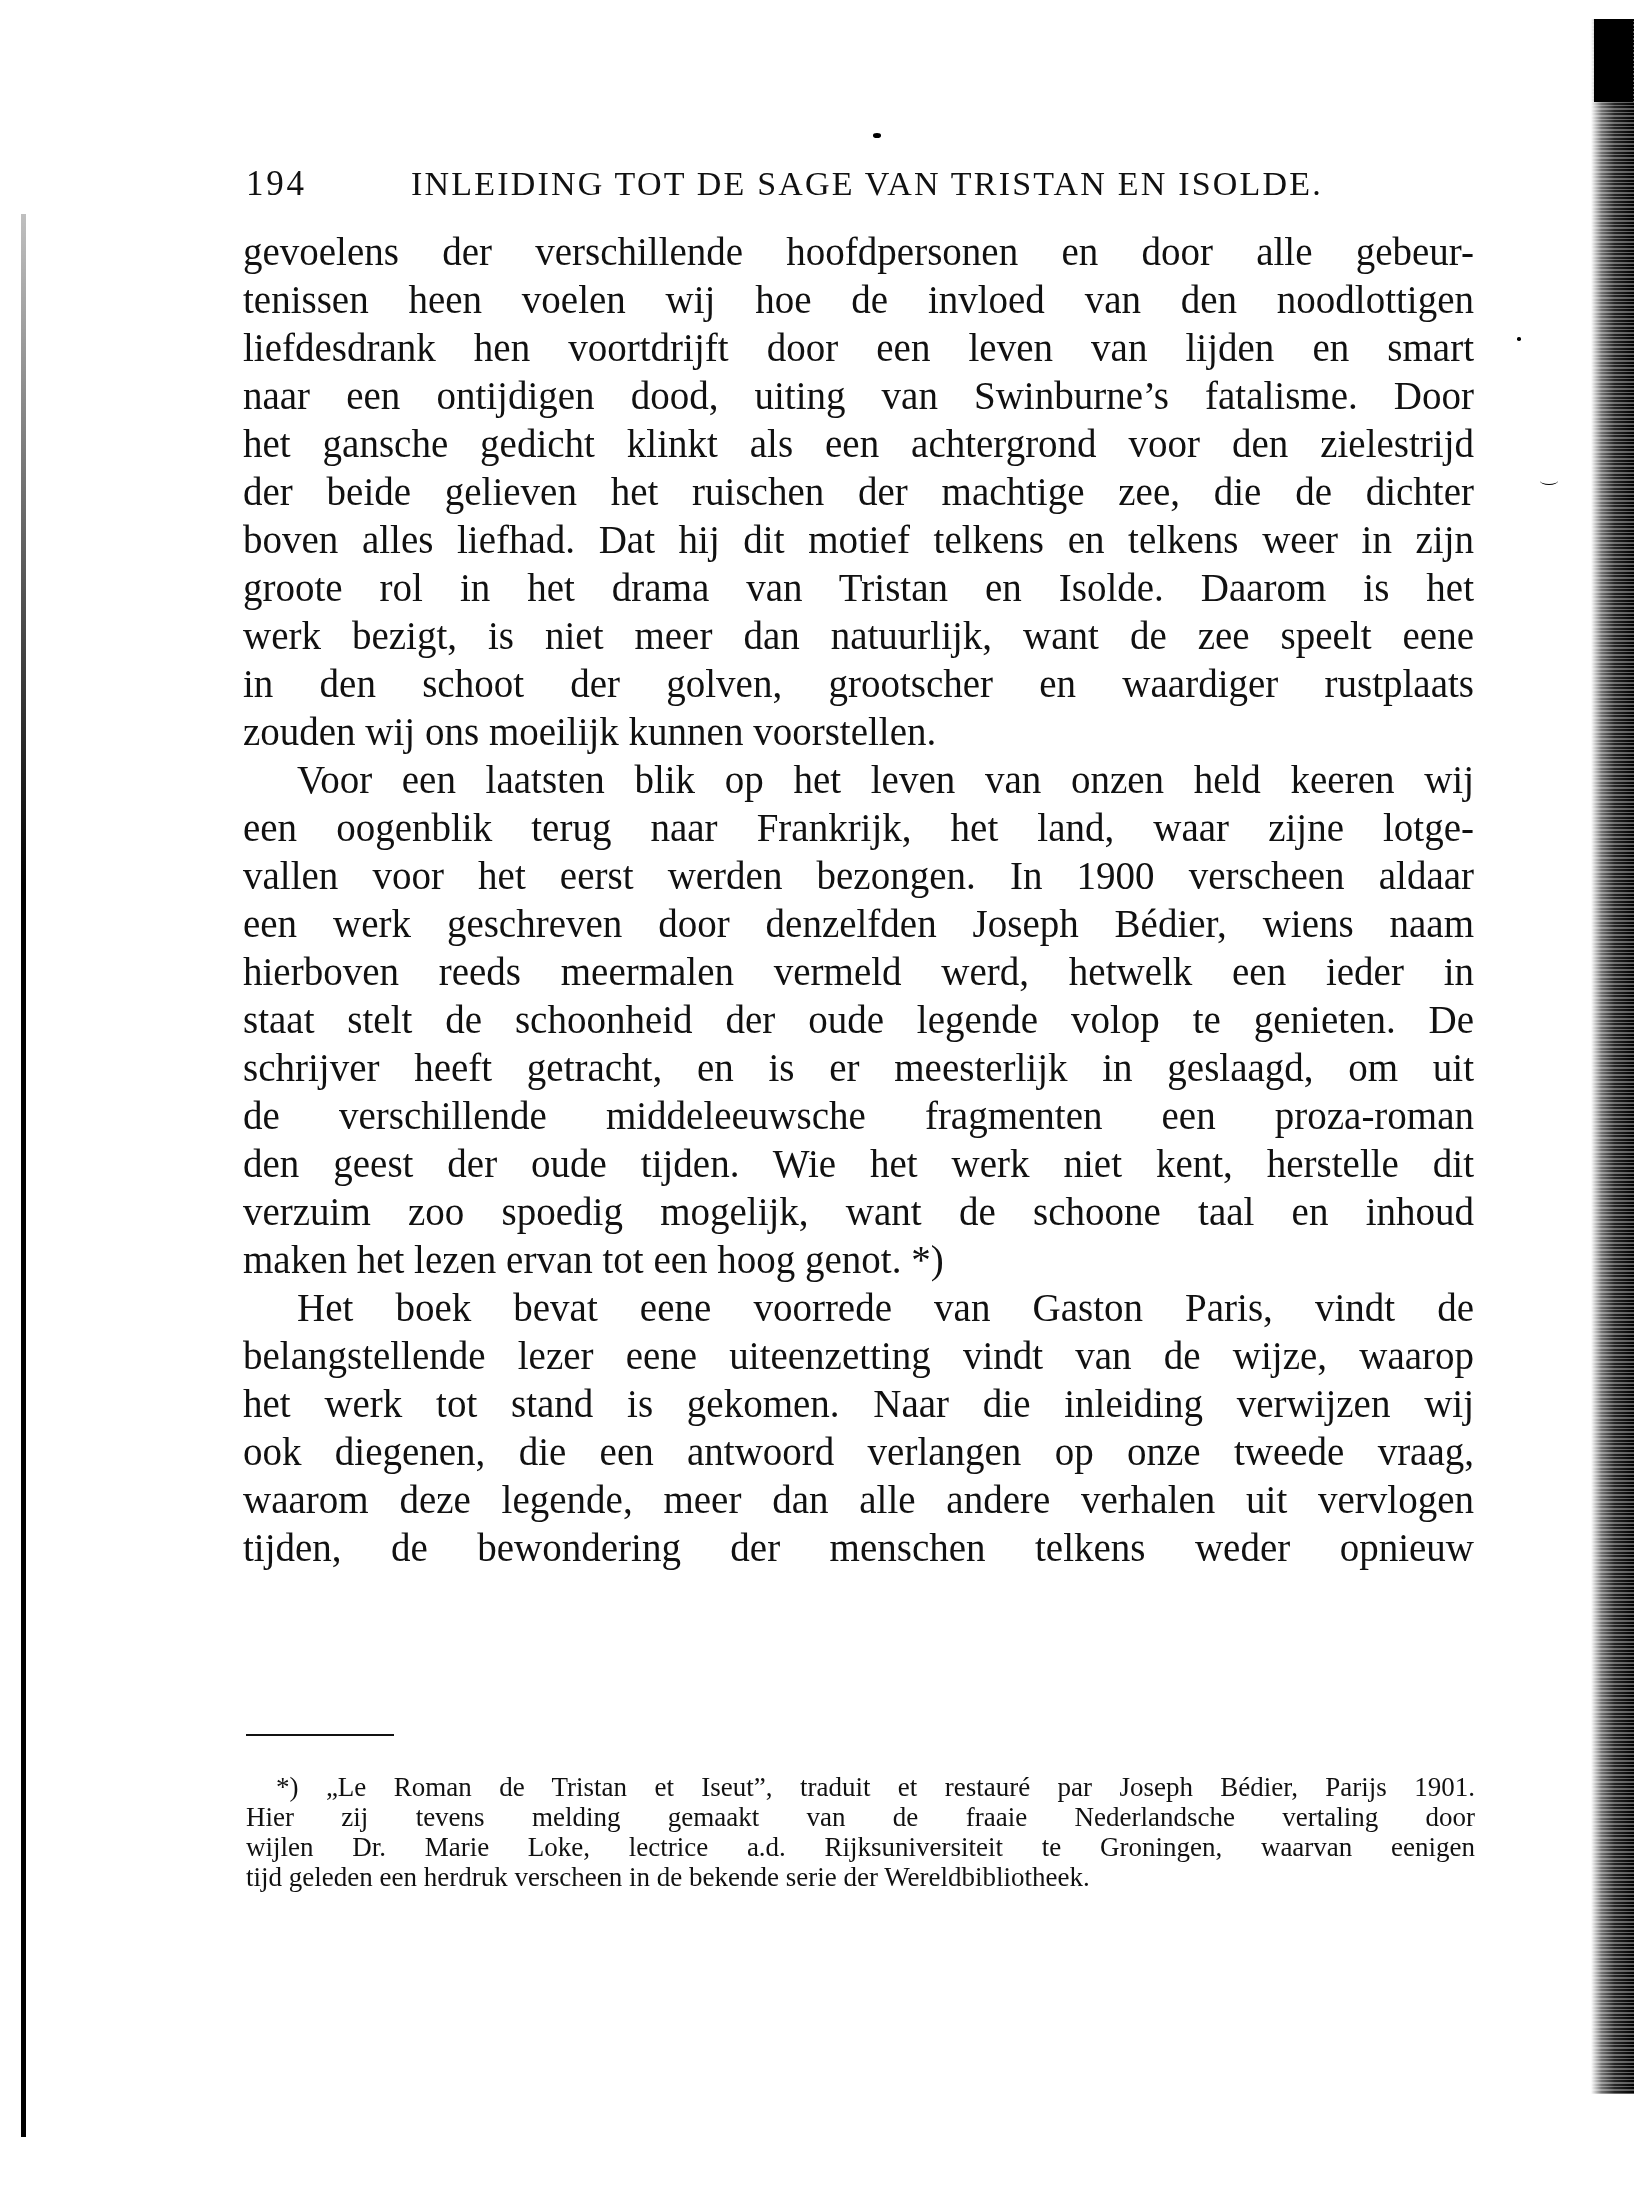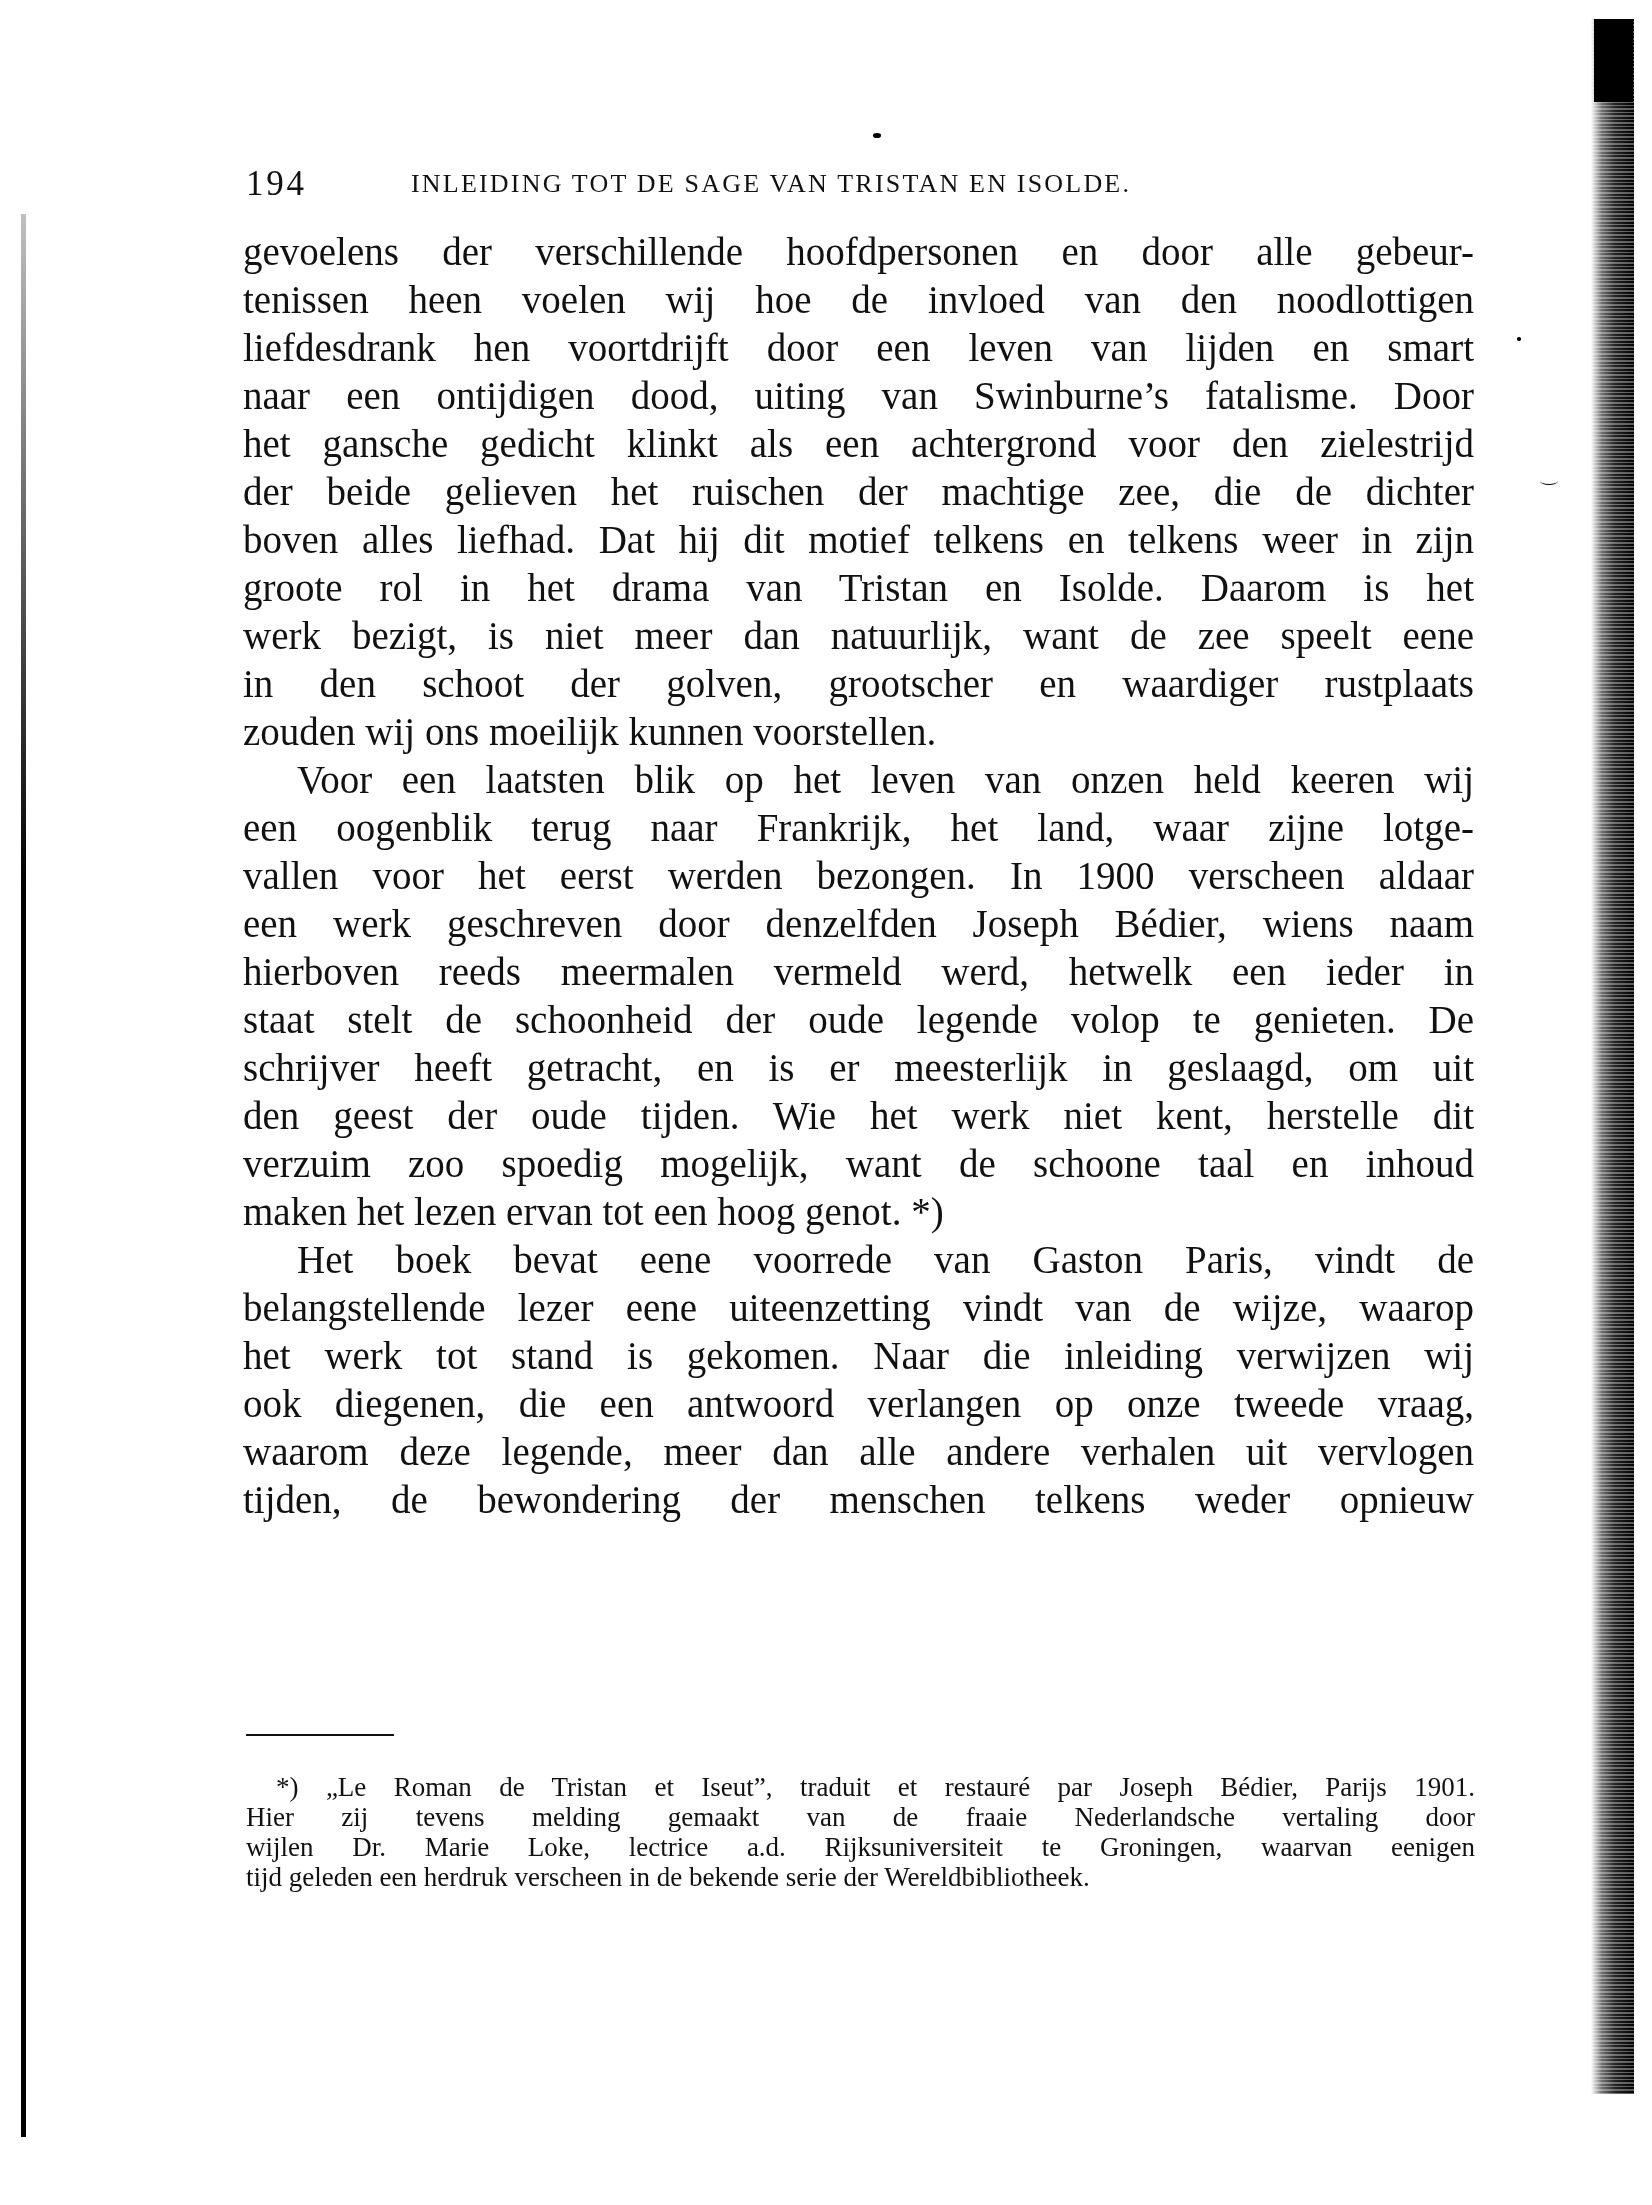--- a/index.html
+++ b/index.html
@@ -76,21 +76,21 @@
     left: 0;
     top: 0;
     font-size: 35px;
     letter-spacing: 2.8px;
     line-height: 42px;
   }
   .head-title {
     position: absolute;
     left: 165px;
     top: 2.8px;
-    font-size: 26px;
+    font-size: 34px;
     letter-spacing: 2.2px;
     line-height: 36px;
     white-space: nowrap;
   }
 
   
   .body-text {
     position: absolute;
     left: 243px;
     top: 228px;
@@ -174,20 +174,21 @@
     </div>
 
     <div>
       <span class="line indent">Voor een laatsten blik op het leven van onzen held keeren wij</span>
       <span class="line">een oogenblik terug naar Frankrijk, het land, waar zijne lotge-</span>
       <span class="line">vallen voor het eerst werden bezongen. In 1900 verscheen aldaar</span>
       <span class="line">een werk geschreven door denzelfden Joseph Bédier, wiens naam</span>
       <span class="line">hierboven reeds meermalen vermeld werd, hetwelk een ieder in</span>
       <span class="line">staat stelt de schoonheid der oude legende volop te genieten. De</span>
       <span class="line">schrijver heeft getracht, en is er meesterlijk in geslaagd, om uit</span>
+      <span class="line">de verschillende middeleeuwsche fragmenten een proza-roman</span>
       <span class="line">den geest der oude tijden. Wie het werk niet kent, herstelle dit</span>
       <span class="line">verzuim zoo spoedig mogelijk, want de schoone taal en inhoud</span>
       <span class="line last">maken het lezen ervan tot een hoog genot. *)</span>
     </div>
 
     <div>
       <span class="line indent">Het boek bevat eene voorrede van Gaston Paris, vindt de</span>
       <span class="line">belangstellende lezer eene uiteenzetting vindt van de wijze, waarop</span>
       <span class="line">het werk tot stand is gekomen. Naar die inleiding verwijzen wij</span>
       <span class="line">ook diegenen, die een antwoord verlangen op onze tweede vraag,</span>

